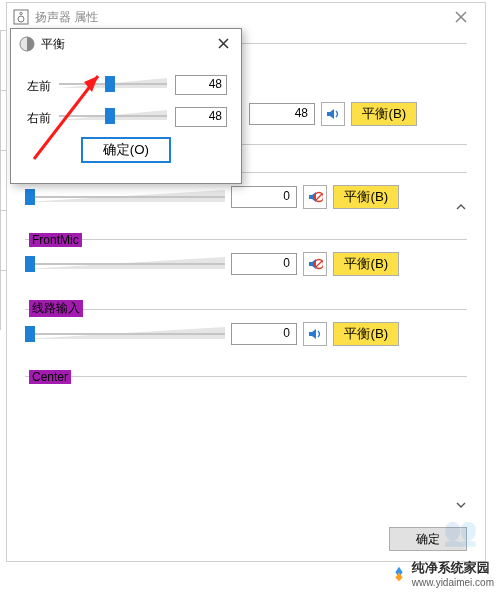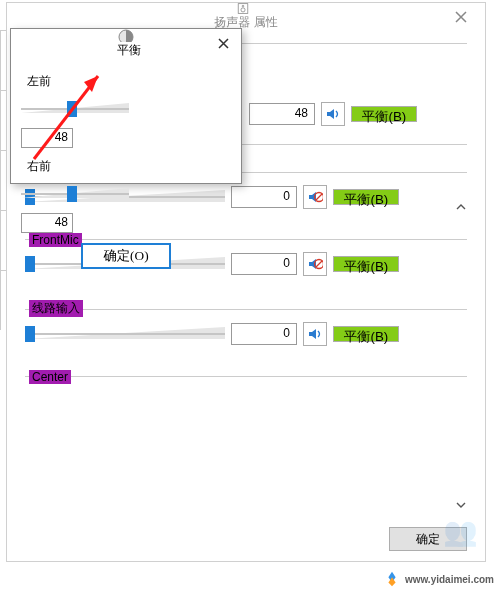--- a/index.html
+++ b/index.html
@@ -13,21 +13,21 @@
   }
   
   .main-window {
     position: absolute; left: 6px; top: 2px;
     width: 480px; height: 560px;
     border: 1px solid #d0d0d0;
     background: #fff;
   }
   .main-titlebar {
     height: 28px; display: flex; align-items: center;
-    padding: 0 6px; color: #888; flex-direction: column;
+    padding: 0 6px; color: #888;
   }
   .main-titlebar .icon { width: 16px; height: 16px; margin-right: 6px; }
   .main-close {
     position: absolute; right: 4px; top: 0;
     width: 40px; height: 28px; display:flex; align-items:center; justify-content:center;
     color:#888;
   }
   .main-content {
     position: absolute; left: 18px; right: 18px; top: 40px; bottom: 48px;
     border-top: 1px solid #ccc;
@@ -46,22 +46,22 @@
   }
   .value-box {
     width: 66px; height: 22px; border:1px solid #999;
     text-align: right; padding: 2px 6px 0 0; background:#fff;
   }
   .sound-btn {
     width: 24px; height: 24px; border:1px solid #adadad;
     display:flex;align-items:center;justify-content:center;background:#fff;
   }
   .balance-btn {
-    width: 66px; height: 16px; border:1px solid #adadad;
-    background:#84cc16; text-align:center;
+    width: 66px; height: 24px; border:1px solid #adadad;
+    background:#fde047; text-align:center;
   }
   
   .group { margin-bottom: 16px; }
   .fieldset-label {
     position: relative; top: 8px; left: 4px; background:#a21caf;
     display:inline-block; padding: 0 3px;
   }
   .fieldset-line { border-top:1px solid #ccc; margin-bottom: 12px;}
   .slider-row {
     display:flex; align-items:center; gap:6px;
@@ -91,52 +91,52 @@
   }
   
   .popup {
     position:absolute; left:10px; top:28px;
     width: 232px; height: 156px;
     background:#fff; border:1px solid #888;
     box-shadow: 3px 3px 8px rgba(0,0,0,.25);
     z-index: 5;
   }
   .popup-title {
-    height: 30px; display:flex; align-items:center; padding:0 8px;flex-direction:column;
+    height: 30px; display:flex; align-items:center; padding:0 8px;
   }
   .popup-title .txt { margin-left:6px; }
   .popup-close {
     position:absolute; right:6px; top:4px;
     width: 24px; height:20px; display:flex;align-items:center;justify-content:center;
   }
   .popup-body { padding: 14px 10px 0 10px; }
-  .prow { display:flex; align-items:flex-start; margin-bottom:10px; gap:8px;flex-direction:column;}
+  .prow { display:flex; align-items:flex-end; margin-bottom:10px; gap:8px;}
   .prow .lbl { width: 30px; text-align:right;}
   .pslider { position:relative; width: 108px; height:22px;}
   .pvalue {
     width: 52px; height:20px; border:1px solid #999;
     text-align:right; padding:1px 4px 0 0;
   }
   .popup-ok {
     display:block; margin: 8px auto 0; width: 90px; height: 26px;
-    border:2px solid #1e7fd6; background:#fff; font-family:Liberation Serif, serif;
+    border:2px solid #1e7fd6; background:#fff; font-family:Liberation Sans, sans-serif;
   }
   
   .red-arrow {
     position:absolute; left:24px; top:64px;
     width:90px; height:100px; z-index:6; pointer-events:none;
   }
   
   .watermark {
     position:absolute; right:6px; bottom:4px;
     display:flex; align-items:center; gap:4px;
     font-size:13px; font-weight:bold; color:#222;
     opacity:.95;
   }
-  .watermark .url { font-size:10px; color:#555; font-weight:bold; }
+  .watermark .url { font-size:10px; color:#555; font-weight:normal; }
   .logo {
     width:18px;height:18px;
   }
   .faded-ppl {
     position:absolute; right:28px; bottom:44px;
     opacity:.12; font-size:28px; letter-spacing:-6px; color:#888;
   }
   .left-strip {
     position:absolute; left:0; top:30px; width:6px; bottom:20px;
   }
@@ -307,15 +307,16 @@
 </svg>
 
 <div class="faded-ppl">👥</div>
 
 <div class="watermark">
   <svg class="logo" viewBox="0 0 20 20">
     <path d="M10 2 L14 8 L10 14 L6 8 Z" fill="#2a8fe8"></path>
     <path d="M10 8 L14 14 L10 18 L6 14 Z" fill="#ff9b1a"></path>
   </svg>
   <div>
+    <div>纯净系统家园</div>
     <div class="url">www.yidaimei.com</div>
   </div>
 </div>
 
 </body></html>

